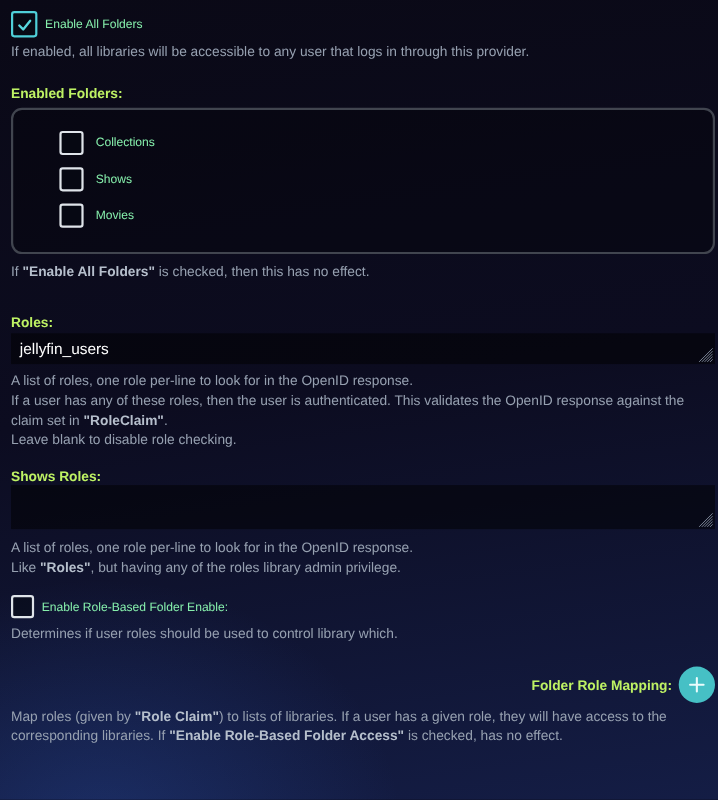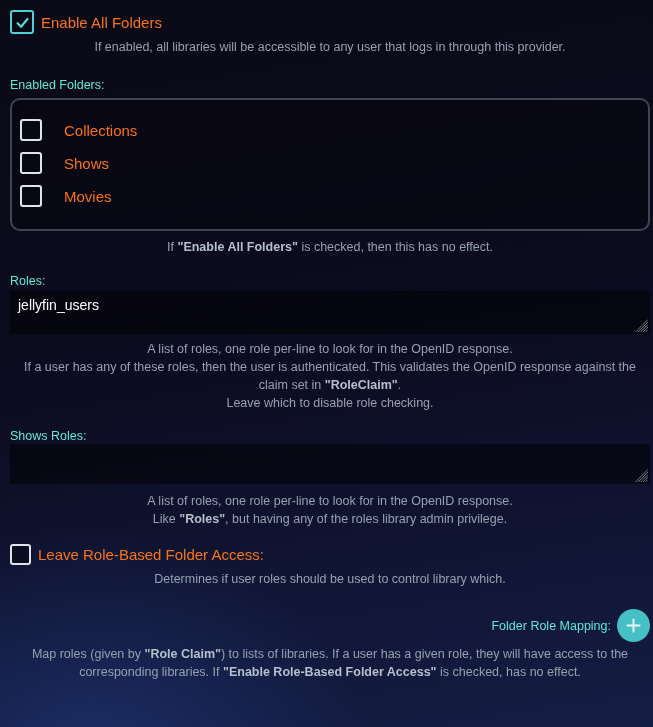--- a/index.html
+++ b/index.html
@@ -21,67 +21,67 @@
     background: rgba(5, 9, 18, 0.55);
     display: flex; align-items: center; justify-content: center; flex: none;
   }
   .cb-24 .cbox { width: 24px; height: 24px; }
   .cb-22 .cbox { width: 22px; height: 22px; }
   .cb-21 .cbox { width: 21px; height: 21px; }
   .check { display: none; width: 17px; height: 17px; stroke: #58d8df; stroke-width: 3;
            fill: none; stroke-linecap: round; stroke-linejoin: round; }
   .check-row.checked .cbox { border-color: #4fcfd8; }
   .check-row.checked .check { display: block; }
-  .cb-label { font-size: 15px; color: #f97316; }
+  .cb-label { font-size: 11px; color: #86efac; }
 
   
   .desc { color: #96a0b0; font-size: 12.5px; line-height: 18px; }
   .desc strong { color: #b6bfcc; font-weight: bold; }
-  .desc-line { white-space: nowrap; text-align: center; }
-  .field-label { color: #5eead4; font-size: 12.5px; line-height: 14px; }
+  .desc-line { white-space: nowrap; }
+  .field-label { color: #bef264; font-size: 12.5px; line-height: 14px; font-weight: bold; }
 
   
   .folder-list {
     border: 2px solid #41454f; border-radius: 10px;
     background: rgba(3, 3, 8, 0.35);
     padding: 19px 10px 22px 8px;
     margin-top: 6px;
     display: flex; flex-direction: column; gap: 11px;
   }
-  .folder-list .check-row { gap: 22px; }
+  .folder-list .check-row { gap: 11px; margin-left: 34px; }
 
   
   .ta-wrap { position: relative; }
   textarea {
     display: block; width: 100%;
     background: rgba(0, 0, 0, 0.5);
     border: none; outline: none; color: #ffffff;
     font-family: "Liberation Sans", sans-serif;
     font-size: 14px; line-height: 18px;
     padding: 5px 8px; resize: none; overflow: hidden;
   }
-  #roles-ta { height: 43px; }
+  #roles-ta { height: 28px; }
   #admin-ta { height: 40px; }
   .grip { position: absolute; right: 2px; bottom: 2px; width: 13px; height: 13px; cursor: nwse-resize; }
   .grip line { stroke: #9aa5b6; stroke-width: 0.8; opacity: 0.9; }
 
   
   .mapping-row { display: flex; align-items: center; gap: 6px; justify-content: flex-end; }
   .add-btn {
     width: 33px; height: 33px; border-radius: 50%;
     background: #46c0c5; border: none; cursor: pointer;
     display: flex; align-items: center; justify-content: center; flex: none; padding: 0;
   }
   .add-btn svg { width: 17px; height: 17px; stroke: #eafcfc; stroke-width: 2; stroke-linecap: round; }
 
   
   #desc-enable-all   { margin-top: 4px; }
   #label-enabled-folders { margin-top: 22px; }
   #desc-enabled-folders  { margin-top: 7px; }
-  #label-roles       { margin-top: 18px; }
+  #label-roles       { margin-top: 30px; }
   #roles-wrap        { margin-top: 3px; }
   #desc-roles        { margin-top: 6px; }
   #label-admin-roles { margin-top: 17px; }
   #admin-wrap        { margin-top: 1px; }
   #desc-admin-roles  { margin-top: 8px; }
   #row-role-based    { margin-top: 16px; }
   #desc-role-based   { margin-top: 5px; }
   #mapping-row       { margin-top: 21px; }
   #desc-mapping      { margin-top: 3px; }
 </style>
@@ -144,21 +144,21 @@
       <line x1="10.5" y1="13" x2="13" y2="10.5"></line>
     </svg>
   </div>
 
   <div class="desc" id="desc-roles">
     <div class="desc-line"><span>A list of roles, one role per-line to look for in the OpenID response.</span></div>
     <div class="desc-line"><span>If a user has any of these roles, then the user is authenticated. This validates the OpenID response against the</span></div>
     <div class="desc-line">
       <span>claim set in </span><strong>"RoleClaim"</strong><span>.</span>
     </div>
-    <div class="desc-line"><span>Leave which to disable role checking.</span></div>
+    <div class="desc-line"><span>Leave blank to disable role checking.</span></div>
   </div>
 
   <div class="field-label" id="label-admin-roles">Shows Roles:</div>
 
   <div class="ta-wrap" id="admin-wrap">
     <textarea id="admin-ta" spellcheck="false" style=""></textarea>
     <svg class="grip" viewBox="0 0 13 13">
       <line x1="0.5" y1="13" x2="13" y2="0.5"></line>
       <line x1="3" y1="13" x2="13" y2="3"></line>
       <line x1="5.5" y1="13" x2="13" y2="5.5"></line>
@@ -171,21 +171,21 @@
     <div class="desc-line"><span>A list of roles, one role per-line to look for in the OpenID response.</span></div>
     <div class="desc-line">
       <span>Like </span><strong>"Roles"</strong><span>, but having any of the roles library admin privilege.</span>
     </div>
   </div>
 
   <label class="check-row cb-21" id="row-role-based">
     <span class="cbox">
       
     </span>
-    <span class="cb-label">Leave Role-Based Folder Access:</span>
+    <span class="cb-label">Enable Role-Based Folder Enable:</span>
   </label>
 
   <div class="desc" id="desc-role-based">
     <div class="desc-line"><span>Determines if user roles should be used to control library which.</span></div>
   </div>
 
   <div class="mapping-row" id="mapping-row">
     <span class="field-label">Folder Role Mapping:</span>
     <button class="add-btn" type="button">
       <svg viewBox="0 0 18 18">

